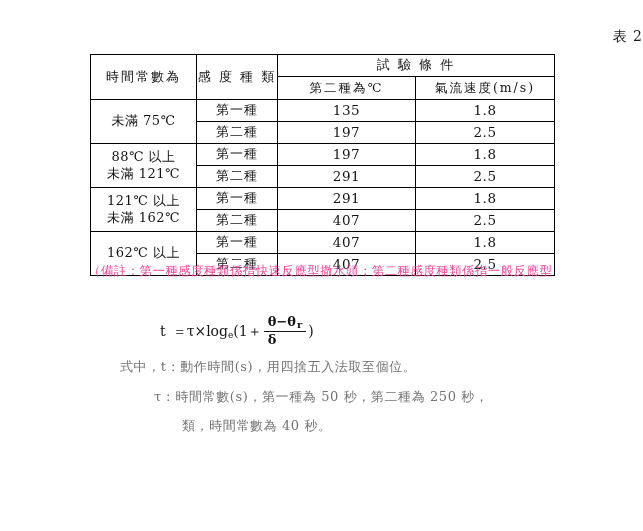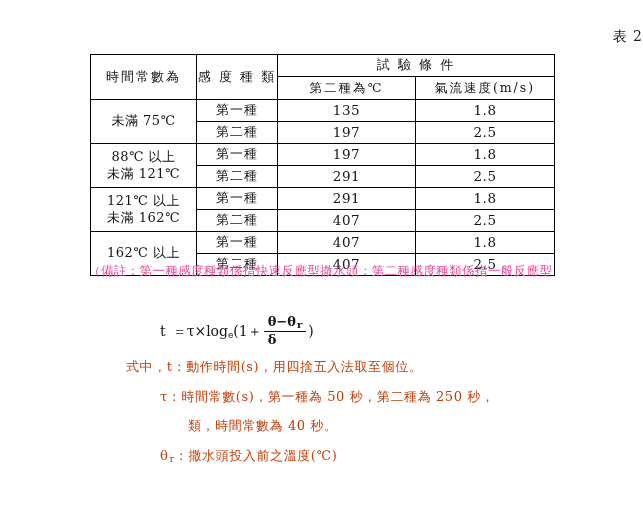--- a/index.html
+++ b/index.html
@@ -126,27 +126,27 @@
     padding: 1px 4px 0 4px;
     font-size: 13px;
     line-height: 1.15;
   }
   sub.sm { font-size: 9px; vertical-align: baseline; position: relative; bottom: -2px; }
   sub.rr { font-size: 10px; vertical-align: baseline; position: relative; bottom: -2px; padding-left:1px;}
 
   
   .defs {
     position: absolute;
-    left: 126px;
+    left: 120px;
     top: 352px;
     width: 460px;
     font-size: 13px;
     line-height: 29.5px;
     letter-spacing: 0.6px;
-    color: #c2410c;
+    color: #737373;
   }
   .defs .line { white-space: nowrap; }
   .indent-1 { padding-left: 0px; }
   .indent-2 { padding-left: 34px; }
   .indent-3 { padding-left: 62px; }
   .sym { font-family: "DejaVu Serif", serif; }
 </style>
 </head>
 <body>
 
@@ -245,20 +245,17 @@
     <div class="line indent-1">
       <span>式中，</span><span class="sym">t</span><span>：</span><span>動作時間(s)，用四捨五入法取至個位。</span>
     </div>
     <div class="line indent-2">
       <span class="sym">τ</span><span>：</span><span>時間常數(s)，第一種為 50 秒，第二種為 250 秒，</span>
     </div>
     <div class="line indent-3">
       <span>類，時間常數為 40 秒。</span>
     </div>
     <div class="line indent-2">
-      <span class="sym"><span>θ</span><sub class="rr">r</sub></span><span>：</span><span>撒水頭投入前之溫度(℃)</span>
-    </div>
-    <div class="line indent-2">
       
     </div>
   </div>
 
 </div>
 
 </body></html>

